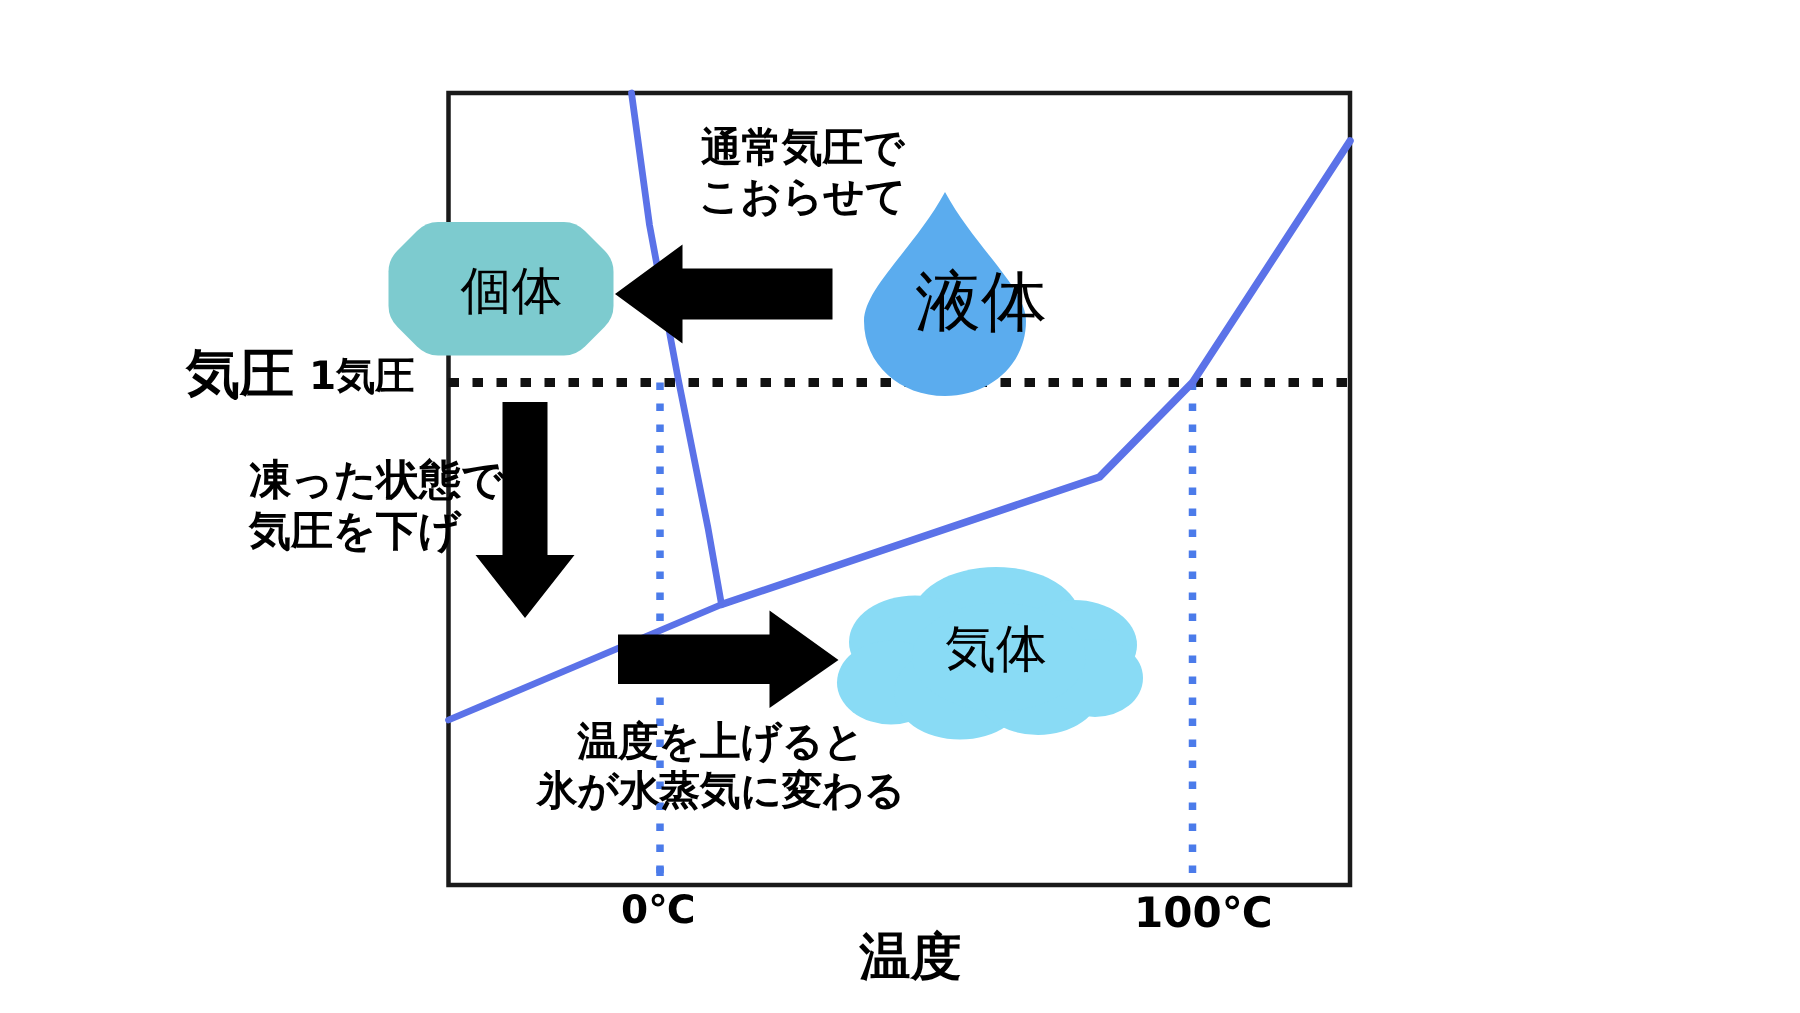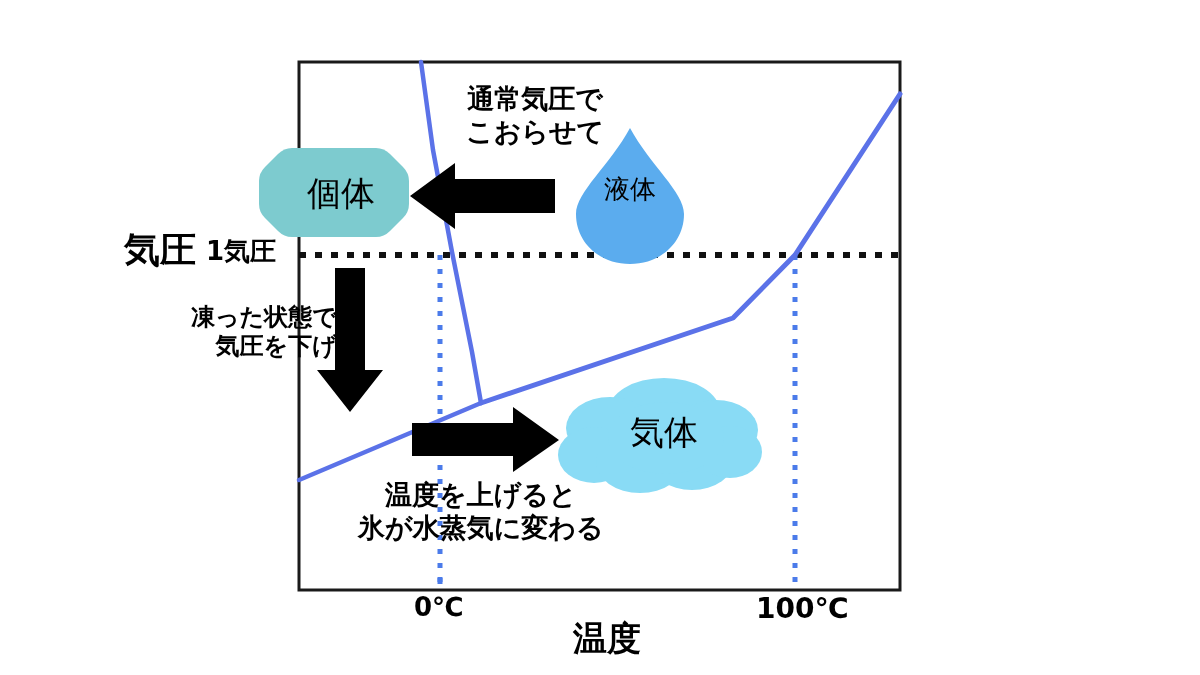--- a/index.html
+++ b/index.html
@@ -64,23 +64,22 @@
   }
   #note-freeze {
     left: 466px;
     top: 83px;
     font-size: 27px;
     text-align: center;
   }
   #note-depress {
     left: 166px;
     top: 303px;
-    font-size: 24px;
-    text-align: right;
-    margin-left: 25px;
+    font-size: 28px;
+    text-align: left;
   }
   #note-sublimate {
     left: 358px;
     top: 479px;
     font-size: 27px;
     text-align: center;
   }
   .shape-label {
     position: absolute;
     color: #000000;
@@ -88,24 +87,24 @@
     white-space: pre;
     text-align: center;
   }
   #label-solid {
     left: 286px;
     top: 171px;
     width: 110px;
     font-size: 34px;
   }
   #label-liquid {
-    left: 578px;
+    left: 602px;
     top: 172px;
     width: 104px;
-    font-size: 26px;
+    font-size: 44px;
   }
   #label-gas {
     left: 612px;
     top: 410px;
     width: 104px;
     font-size: 34px;
   }
 </style>
 </head>
 <body>

